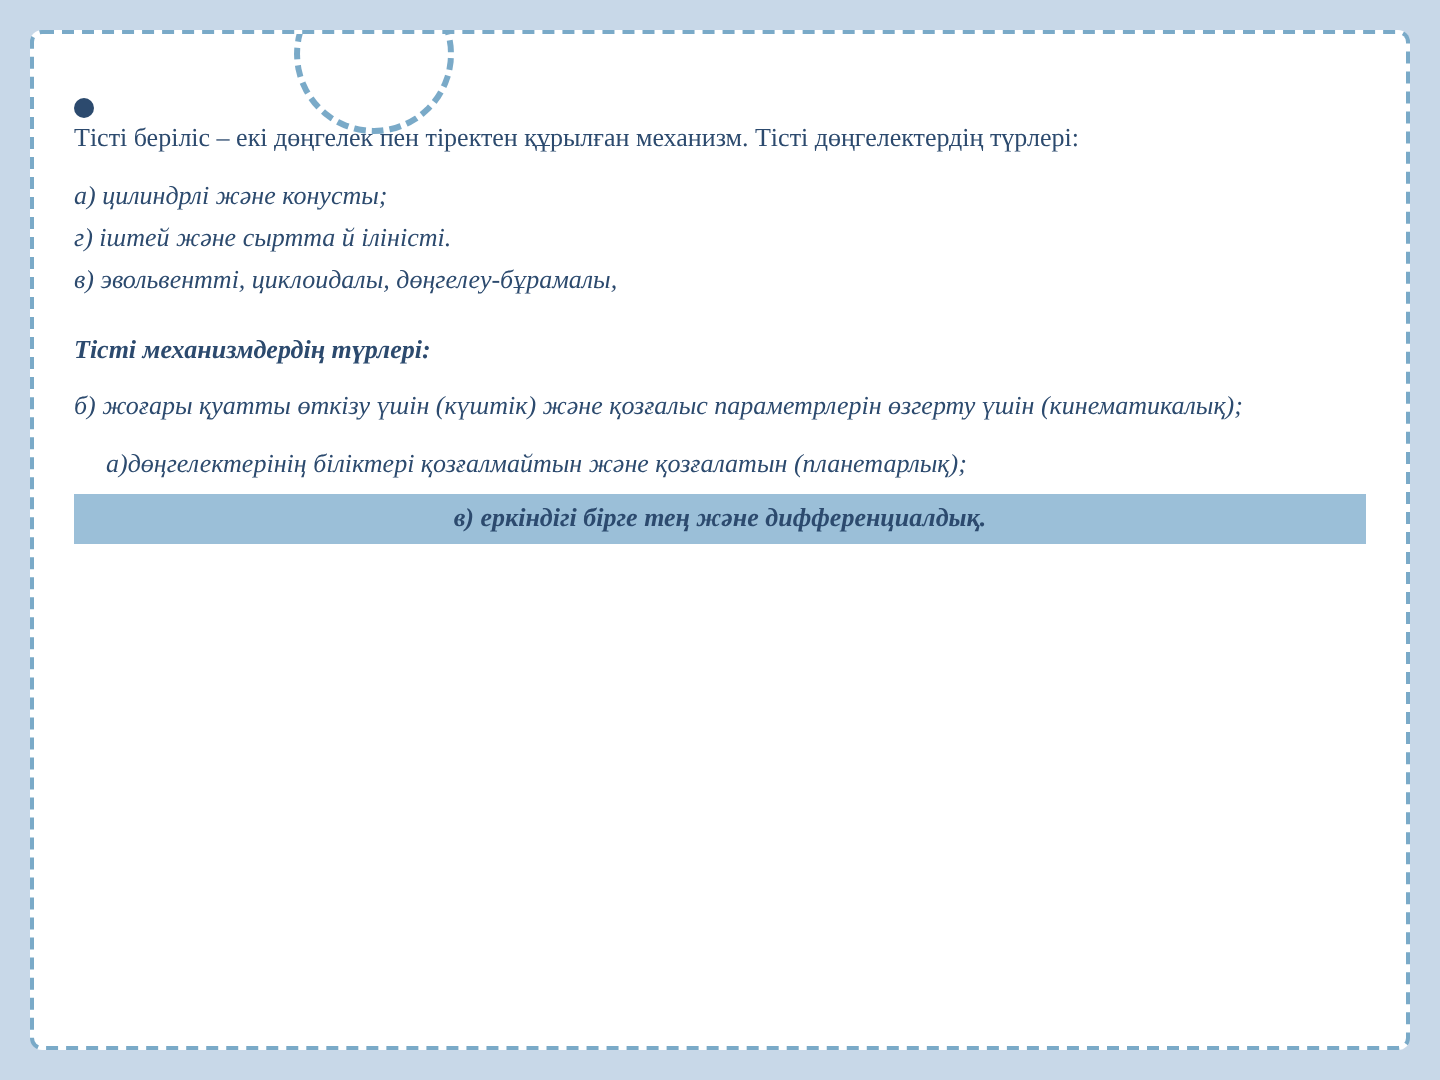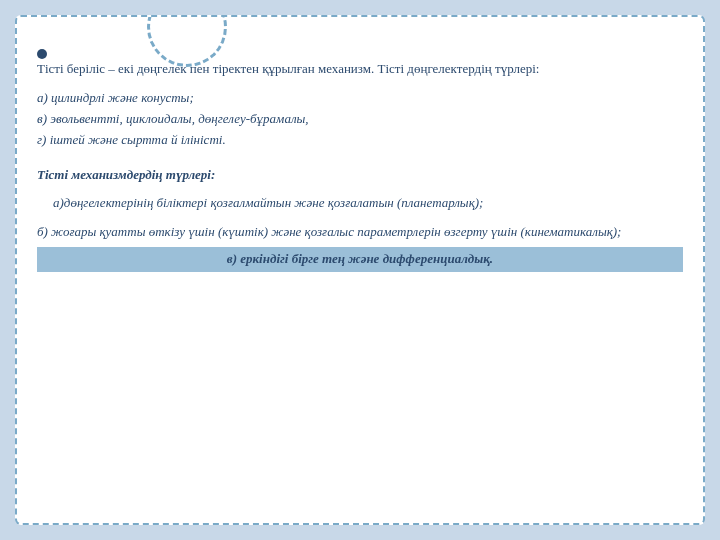--- a/index.html
+++ b/index.html
@@ -147,29 +147,29 @@
 
 
   <div class="right-panel">
 
     <div class="bullet-item">
       <div class="bullet-dot"></div>
       <div>
         <div class="bullet-text">Тісті беріліс – екі дөңгелек пен тіректен құрылған механизм. Тісті дөңгелектердің түрлері:</div>
         <div class="sub-items">
           <div class="sub-item italic-line">а) цилиндрлі және конусты;</div>
+          <div class="sub-item italic-line">г) іштей және сыртта й іліністі.</div>
           <div class="sub-item italic-line">в) эвольвентті, циклоидалы, дөңгелеу-бұрамалы,</div>
-          <div class="sub-item italic-line">г) іштей және сыртта й іліністі.</div>
         </div>
       </div>
     </div>
 
 
     <div class="paragraph-block bold-line">Тісті механизмдердің түрлері:</div>
 
+    <div class="paragraph-block italic-line" style="text-align: justify;">б) жоғары қуатты өткізу үшін (күштік) және қозғалыс параметрлерін өзгерту үшін (кинематикалық);</div>
+
     <div class="paragraph-block indent-line">   а)дөңгелектерінің біліктері қозғалмайтын және қозғалатын (планетарлық);</div>
-
-    <div class="paragraph-block italic-line" style="text-align: justify;">б) жоғары қуатты өткізу үшін (күштік) және қозғалыс параметрлерін өзгерту үшін (кинематикалық);</div>
 
     <div class="bottom-highlight">в) еркіндігі бірге тең және дифференциалдық.</div>
 
   </div>
 </div>
 
 </body></html>

